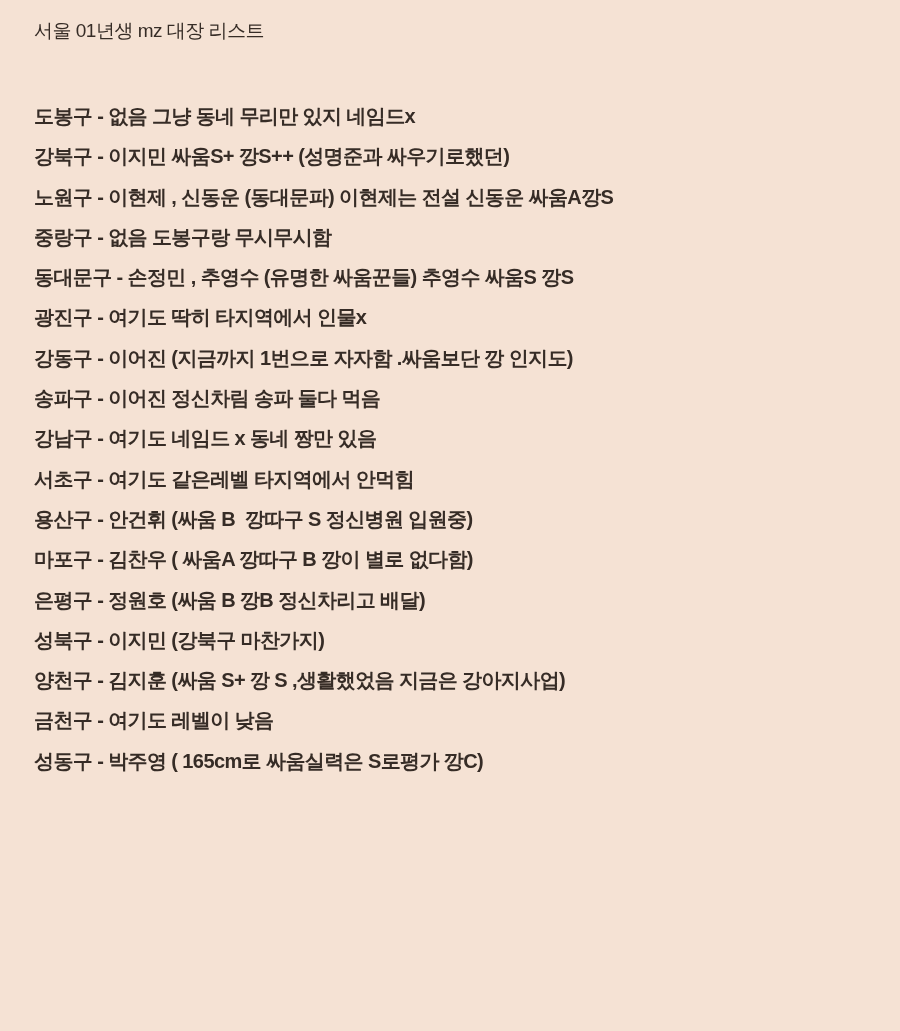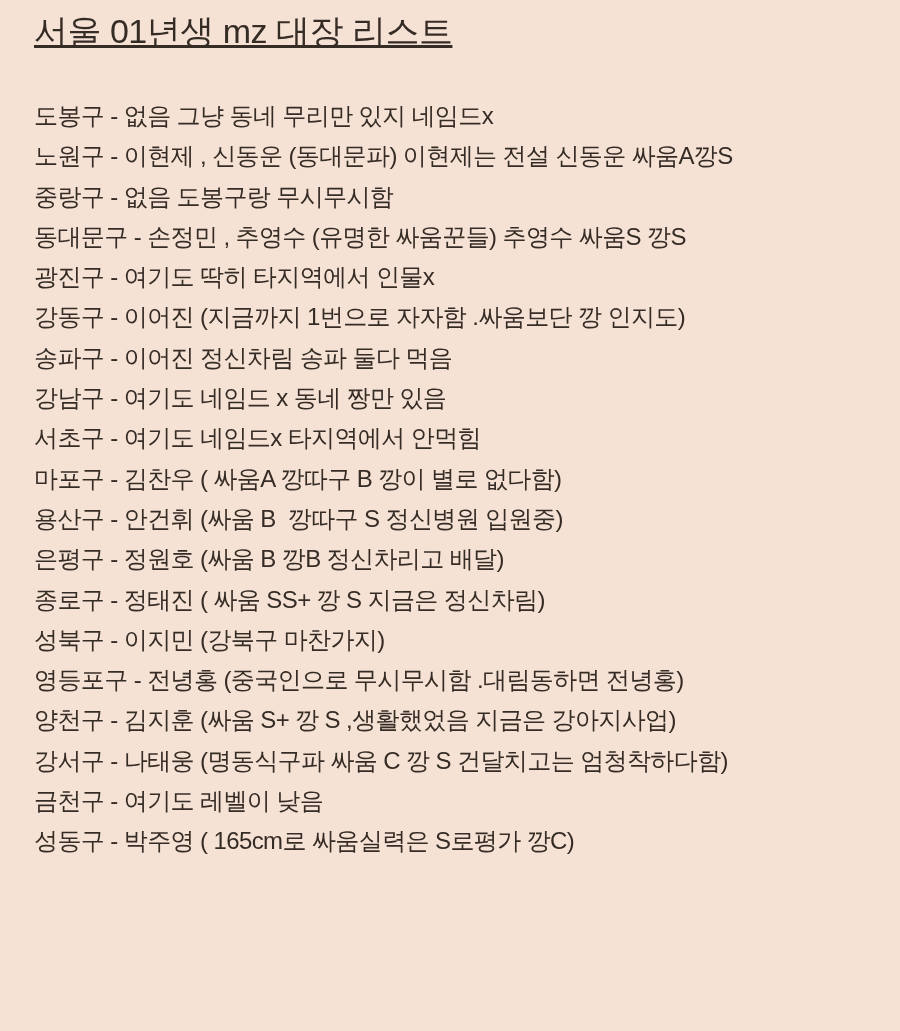--- a/index.html
+++ b/index.html
@@ -14,61 +14,58 @@
     font-family: "Liberation Sans", sans-serif;
   }
   .page {
     box-sizing: border-box;
     width: 900px;
     height: 1031px;
     padding: 12px 28px 0 34px;
     color: #362c26;
   }
   .title {
-    font-size: 34px;
+    font-size: 19px;
     line-height: 38px;
     letter-spacing: -0.5px;
     white-space: pre-wrap;
     font-weight: 400;
-    text-decoration: underline;
   }
   .spacer {
     height: 46px;
   }
   .list {
     display: block;
   }
   .line {
-    font-size: 24px;
+    font-size: 20px;
     line-height: 40.3px;
     letter-spacing: -0.6px;
     white-space: pre-wrap;
-    font-weight: 400;
+    font-weight: 700;
   }
 </style>
 </head>
 <body style="background: rgb(245, 226, 212);">
 
 <div class="page" style="color: rgb(54, 44, 38);">
   <div class="title">서울 01년생 mz 대장 리스트</div>
   <div class="spacer"></div>
   <div class="list">
       <div class="line">도봉구 - 없음 그냥 동네 무리만 있지 네임드x</div>
+      <div class="line">강북구 - 이지민 싸움S+ 깡S++ (성명준과 싸우기로했던)</div>
       <div class="line">노원구 - 이현제 , 신동운 (동대문파) 이현제는 전설 신동운 싸움A깡S</div>
       <div class="line">중랑구 - 없음 도봉구랑 무시무시함</div>
       <div class="line">동대문구 - 손정민 , 추영수 (유명한 싸움꾼들) 추영수 싸움S 깡S</div>
       <div class="line">광진구 - 여기도 딱히 타지역에서 인물x</div>
       <div class="line">강동구 - 이어진 (지금까지 1번으로 자자함 .싸움보단 깡 인지도)</div>
       <div class="line">송파구 - 이어진 정신차림 송파 둘다 먹음</div>
       <div class="line">강남구 - 여기도 네임드 x 동네 짱만 있음</div>
-      <div class="line">서초구 - 여기도 네임드x 타지역에서 안먹힘</div>
+      <div class="line">서초구 - 여기도 같은레벨 타지역에서 안먹힘</div>
+      <div class="line">용산구 - 안건휘 (싸움 B  깡따구 S 정신병원 입원중)</div>
       <div class="line">마포구 - 김찬우 ( 싸움A 깡따구 B 깡이 별로 없다함)</div>
-      <div class="line">용산구 - 안건휘 (싸움 B  깡따구 S 정신병원 입원중)</div>
       <div class="line">은평구 - 정원호 (싸움 B 깡B 정신차리고 배달)</div>
-      <div class="line">종로구 - 정태진 ( 싸움 SS+ 깡 S 지금은 정신차림)</div>
       <div class="line">성북구 - 이지민 (강북구 마찬가지)</div>
-      <div class="line">영등포구 - 전녕홍 (중국인으로 무시무시함 .대림동하면 전녕홍)</div>
       <div class="line">양천구 - 김지훈 (싸움 S+ 깡 S ,생활했었음 지금은 강아지사업)</div>
-      <div class="line">강서구 - 나태웅 (명동식구파 싸움 C 깡 S 건달치고는 엄청착하다함)</div>
       <div class="line">금천구 - 여기도 레벨이 낮음</div>
       <div class="line">성동구 - 박주영 ( 165cm로 싸움실력은 S로평가 깡C)</div>
     </div>
 </div>
 
 </body></html>

